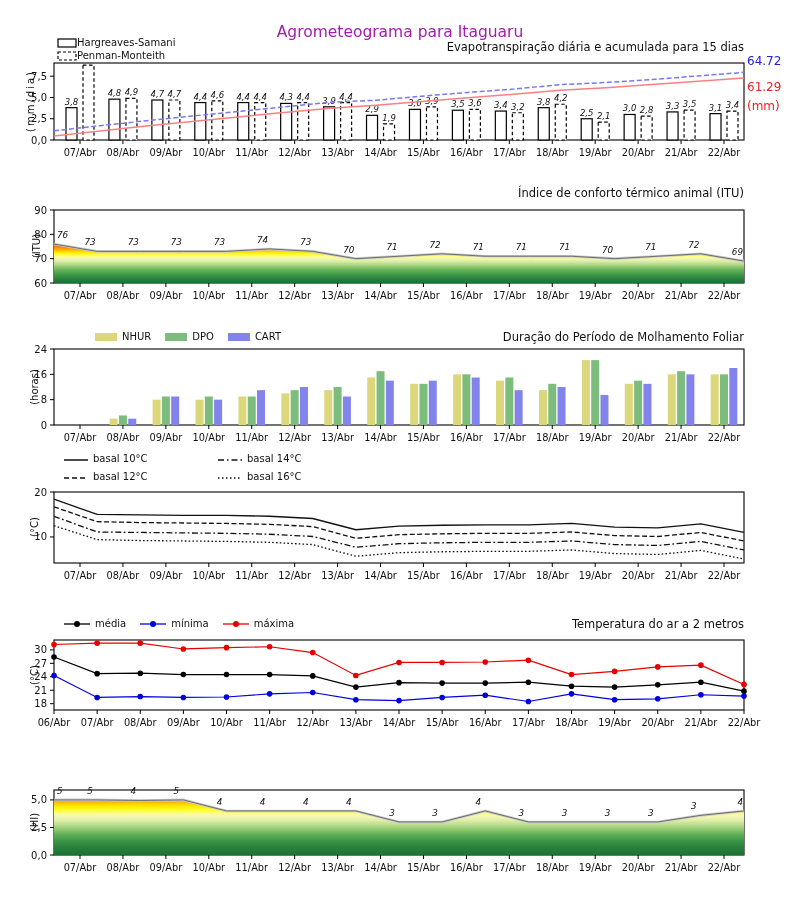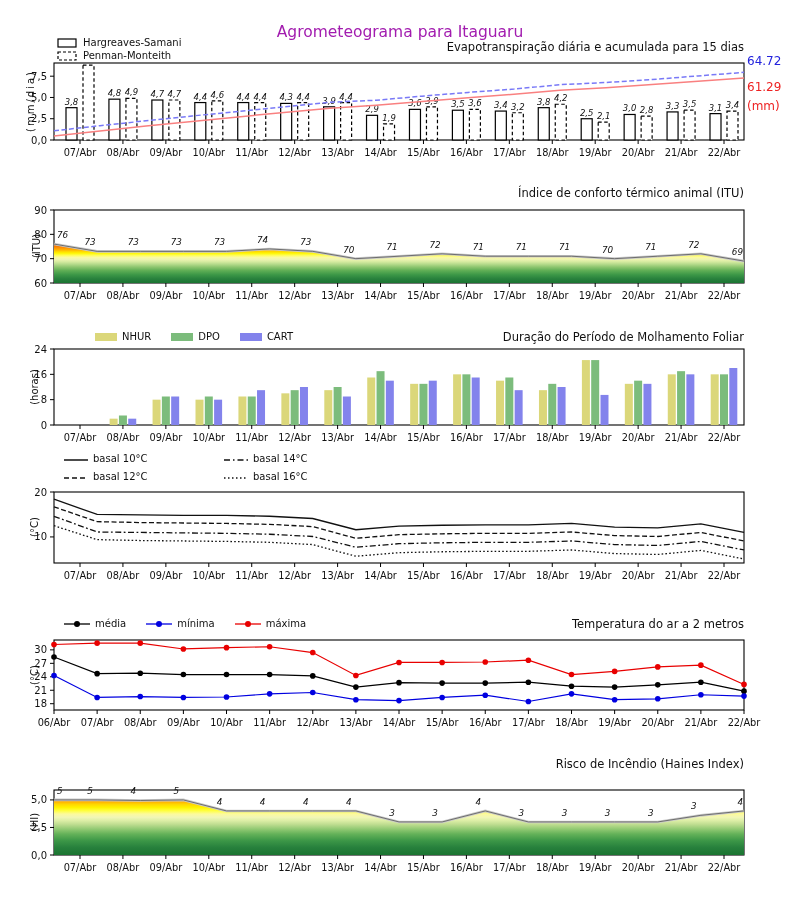--- a/index.html
+++ b/index.html
@@ -7,21 +7,21 @@
         font-family:"DejaVu Sans",sans-serif;color:#000;overflow:hidden;}
   #plot{position:absolute;left:0;top:0;}
   .main-title{position:absolute;left:0;top:23px;width:800px;text-align:center;
               font-size:15.5px;color:#a21caf;}
   .panel-title{position:absolute;left:54px;width:690px;text-align:right;
                font-size:11.5px;color:#111;}
   .ylab{position:absolute;font-size:10px;color:#111;white-space:nowrap;
         transform:translate(-50%,-50%) rotate(-90deg);}
   .ylab.spread{letter-spacing:2px;}
   .rlab{position:absolute;left:747px;font-size:12px;white-space:nowrap;}
-  .legend{position:absolute;display:flex;align-items:center;gap:6px;
+  .legend{position:absolute;display:flex;align-items:center;
           font-size:10px;color:#111;white-space:nowrap;}
   .legend .item{display:flex;align-items:flex-end;gap:5px;margin-right:14px;}
   svg text{font-family:"DejaVu Sans",sans-serif;}
 </style>
 </head>
 <body>
 
 <div id="root">
   <svg id="plot" width="800" height="900">
       <g>
@@ -644,15 +644,14 @@
       </span>
     <span class="item">
       <svg width="26" height="10">
           <line x1="0" y1="5" x2="26" y2="5" stroke="#e80000" stroke-width="1.3"></line>
           <circle cx="13" cy="5" r="3" fill="#e80000"></circle>
         </svg>
       <span>máxima</span>
       </span>
   </div>
 
-  <div class="panel-title" style="top:757px">Risco de Incêndio (Haines Index)</div>
   <div class="ylab" style="left:34px;top:822px">(HI)</div>
 </div>
 
 </body></html>

